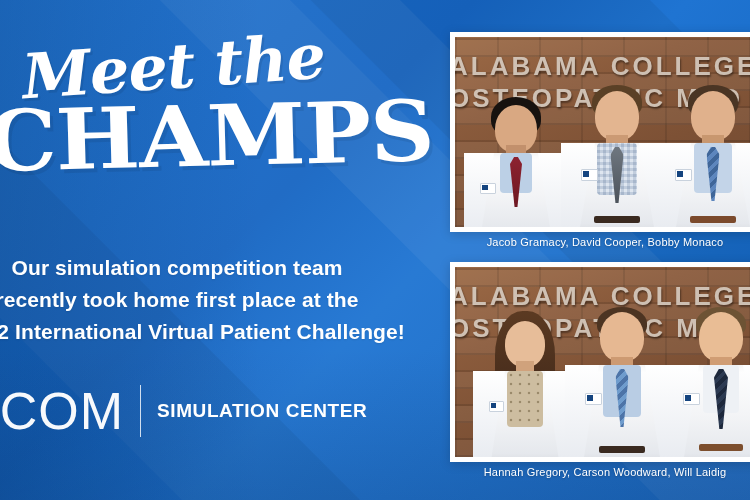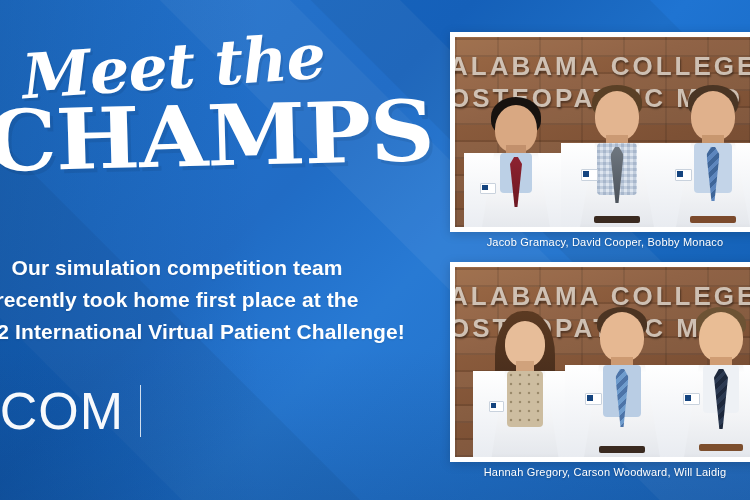--- a/index.html
+++ b/index.html
@@ -264,20 +264,21 @@
     <div class="body-copy">
       <div>Our simulation competition team</div>
       <div>recently took home first place at the</div>
       <div>2022 International Virtual Patient Challenge!</div>
     </div>
 
     <div class="logo-lockup">
       <div class="logo-acom">ACOM</div>
       <div class="logo-divider"></div>
       <div class="logo-sub">
+        <div>SIMULATION CENTER</div>
       </div>
     </div>
   </div>
 
   <div class="photo-card one">
     <div class="photo-frame">
       <div class="photo-inner">
         <div class="wall"></div>
         <div class="wall-sign">
           <div>ALABAMA COLLEGE</div>

